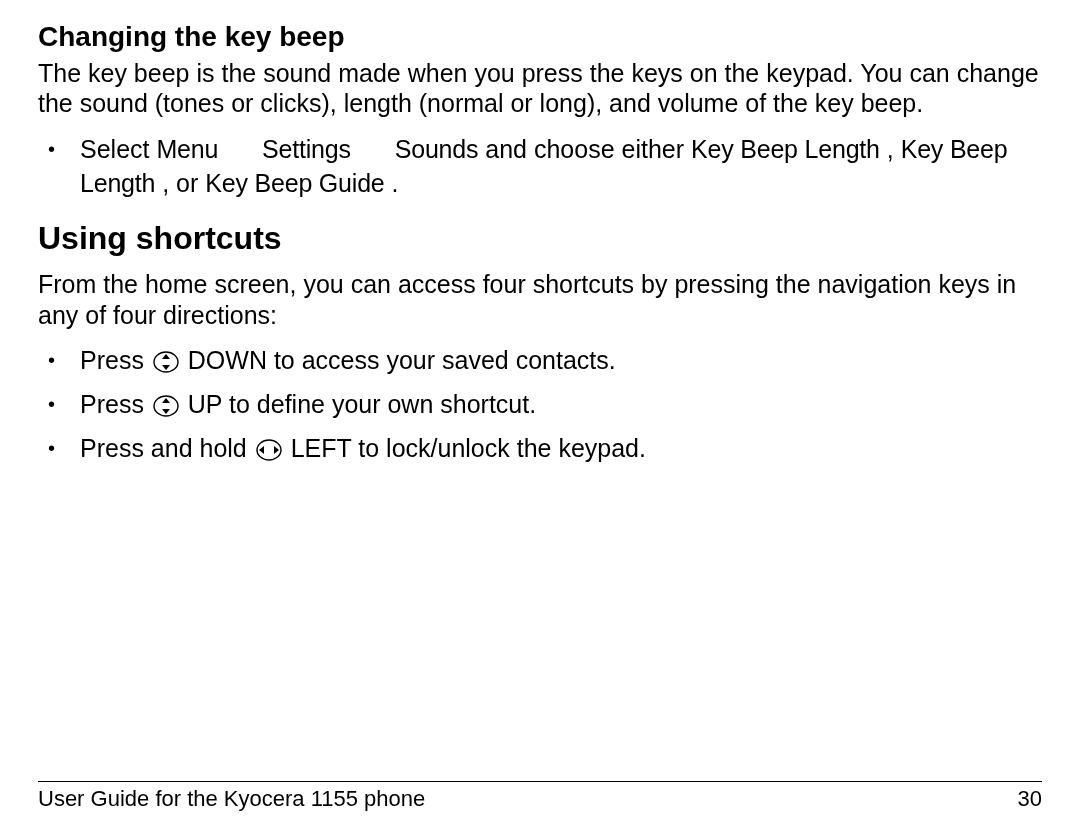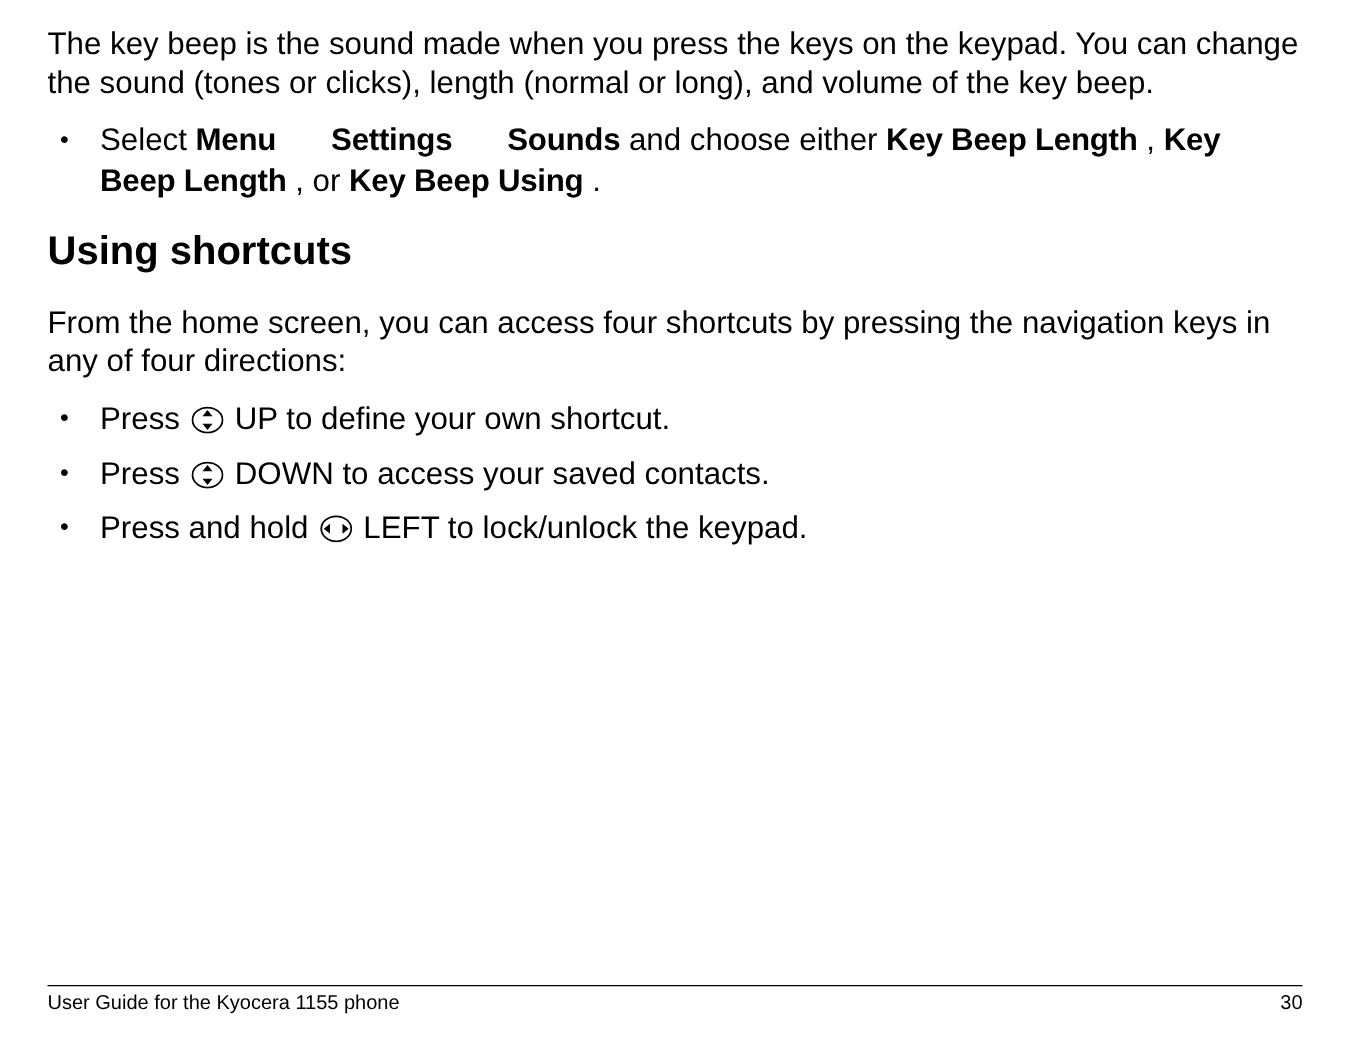--- a/index.html
+++ b/index.html
@@ -20,21 +20,21 @@
   }
   h2.subheading {
     font-size: 28px;
     font-weight: bold;
     margin: 0 0 4px 0;
     line-height: 1.2;
   }
   h1.heading {
     font-size: 32px;
     font-weight: bold;
-    margin: 18px 0 24px 0;
+    margin: 18px 0 12px 0;
     line-height: 1.2;
   }
   p.body {
     font-size: 25px;
     line-height: 1.23;
     margin: 0 0 14px 0;
   }
   ul.bullets {
     list-style: none;
     padding: 0;
@@ -50,21 +50,21 @@
   ul.bullets > li::before {
     content: "•";
     position: absolute;
     left: 10px;
     top: 0;
     font-size: 20px;
     line-height: 1.6;
   }
   
   .term {
-    font-weight: bold;
+    font-weight: normal;
     font-family: Arial, Helvetica, sans-serif;
     letter-spacing: -0.2px;
   }
   .gap {
     display: inline-block;
     width: 30px;
   }
   .nav-icon {
     display: inline-block;
     vertical-align: -4px;
@@ -77,78 +77,79 @@
     bottom: 22px;
   }
   .footer-rule {
     border: none;
     border-top: 1px solid #000;
     margin: 0 0 4px 0;
   }
   .footer-row {
     display: flex;
     justify-content: space-between;
-    font-size: 16px;
+    font-size: 22px;
     line-height: 1.2;
   }
 </style>
 </head>
 <body>
 
 <div class="page">
 
+  <h2 class="subheading">Changing the key beep</h2>
 
   <p class="body">The key beep is the sound made when you press the keys on the keypad. You can change the sound (tones or clicks), length (normal or long), and volume of the key beep.</p>
 
 
   <ul class="bullets">
     <li>
       <span>Select</span>
       <span> </span>
       <span class="term">Menu</span>
       <span class="gap"></span>
       <span class="term">Settings</span>
       <span class="gap"></span>
       <span class="term">Sounds</span>
       <span> and choose either </span>
       <span class="term">Key Beep Length</span>
       <span>, </span>
       <span class="term">Key Beep Length</span>
       <span>, or </span>
-      <span class="term">Key Beep Using</span>
+      <span class="term">Key Beep Guide</span>
       <span>.</span>
     </li>
   </ul>
 
   <h1 class="heading">Using shortcuts</h1>
 
   <p class="body">From the home screen, you can access four shortcuts by pressing the navigation keys in any of four directions:</p>
 
   <ul class="bullets">
     <li>
       <span>Press </span>
       <span class="nav-icon">
         <svg width="26" height="22" viewBox="0 0 26 22">
           <ellipse cx="13" cy="11" rx="12" ry="10" fill="none" stroke="#000" stroke-width="1.4"></ellipse>
           <polygon points="13,3 9,8 17,8" fill="#000"></polygon>
           <polygon points="13,19 9,14 17,14" fill="#000"></polygon>
         </svg>
       </span>
-      <span> UP to define your own shortcut.</span>
+      <span> DOWN to access your saved contacts.</span>
     </li>
     <li>
       <span>Press </span>
       <span class="nav-icon">
         <svg width="26" height="22" viewBox="0 0 26 22">
           <ellipse cx="13" cy="11" rx="12" ry="10" fill="none" stroke="#000" stroke-width="1.4"></ellipse>
           <polygon points="13,3 9,8 17,8" fill="#000"></polygon>
           <polygon points="13,19 9,14 17,14" fill="#000"></polygon>
         </svg>
       </span>
-      <span> DOWN to access your saved contacts.</span>
+      <span> UP to define your own shortcut.</span>
     </li>
     <li>
       <span>Press and hold </span>
       <span class="nav-icon">
         <svg width="26" height="22" viewBox="0 0 26 22">
           <ellipse cx="13" cy="11" rx="12" ry="10" fill="none" stroke="#000" stroke-width="1.4"></ellipse>
           <polygon points="3,11 8,7 8,15" fill="#000"></polygon>
           <polygon points="23,11 18,7 18,15" fill="#000"></polygon>
         </svg>
       </span>

